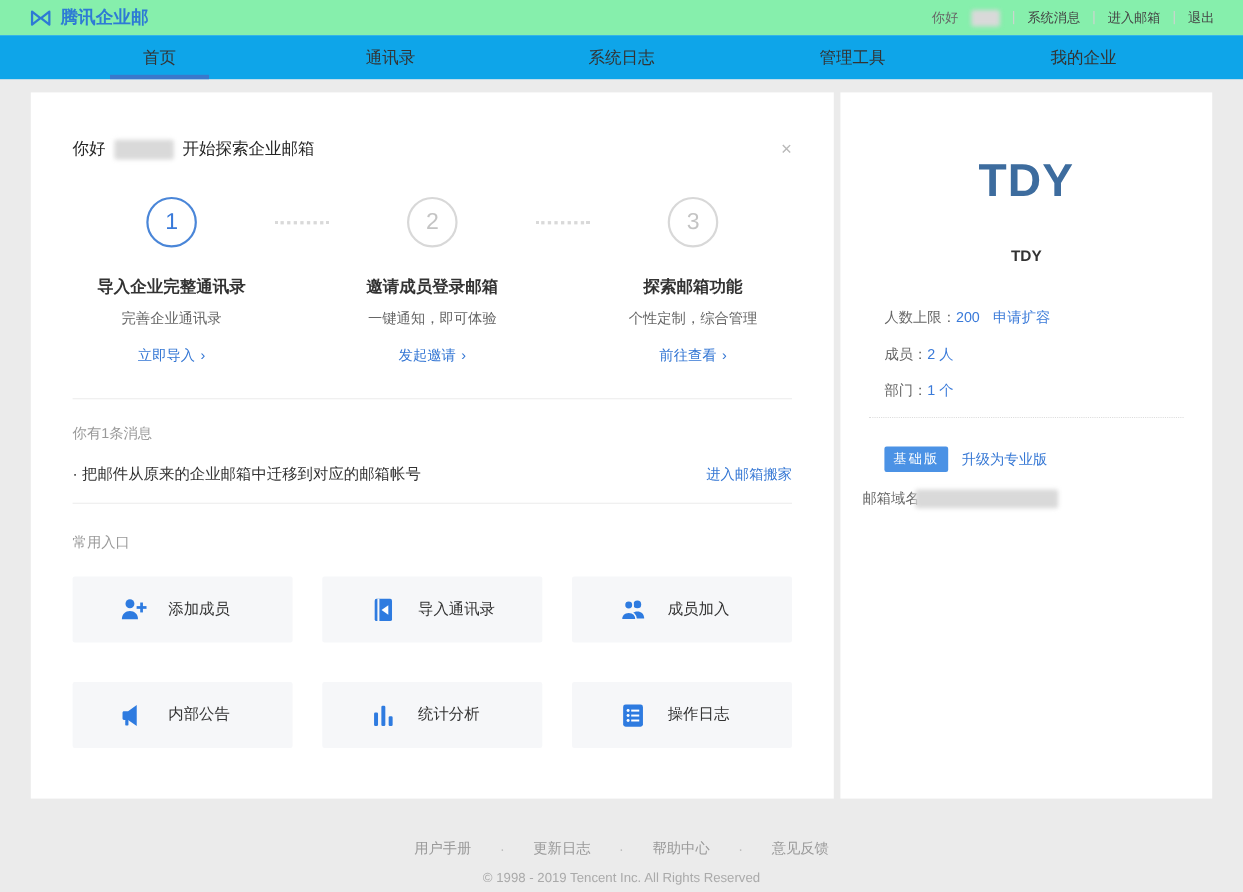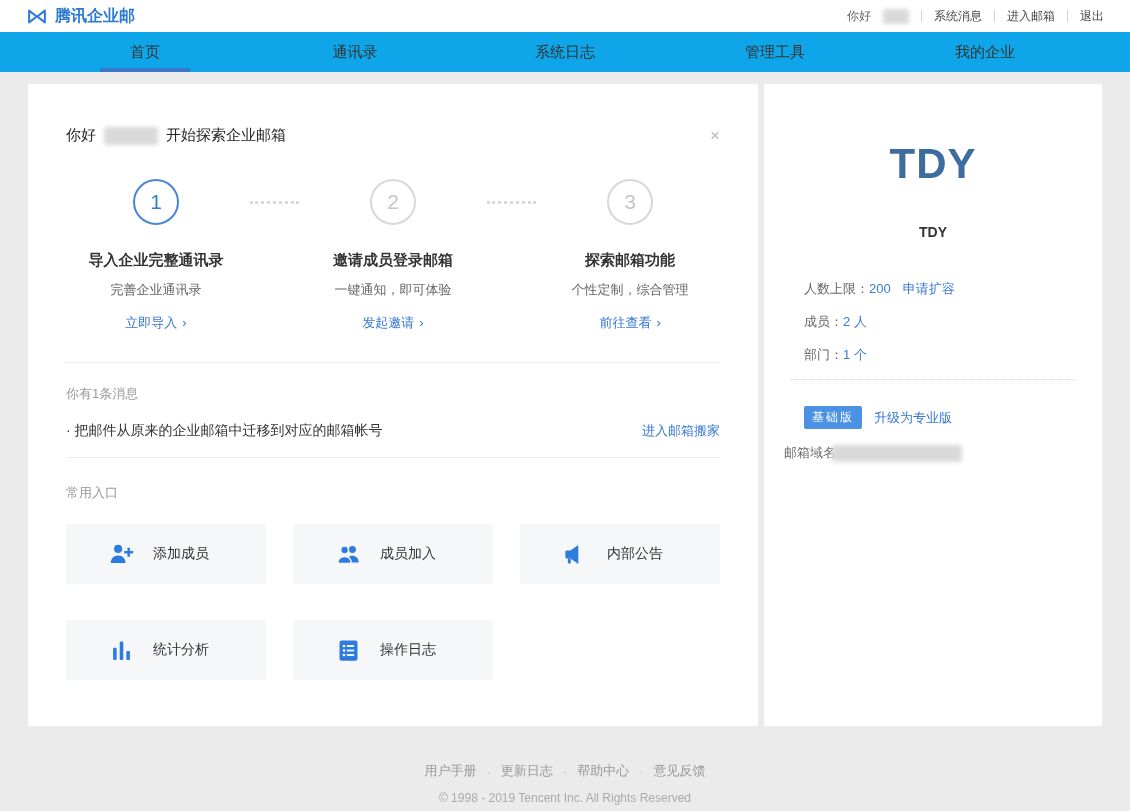--- a/index.html
+++ b/index.html
@@ -3,21 +3,21 @@
 <meta charset="utf-8">
 <style>
   * { margin:0; padding:0; box-sizing:border-box; }
   html,body { width:1130px; height:811px; }
   body {
     font-family:"Liberation Sans","DejaVu Sans",sans-serif;
     background:#ebebeb; color:#333; overflow:hidden;
   }
   
   .topbar {
-    height:32px; background:#ffffff; display:flex; align-items:center;
+    height:32px; background:#86efac; display:flex; align-items:center;
     justify-content:space-between; padding:0 26px; font-size:13px;
   }
   .brand { display:flex; align-items:center; gap:7px; color:#2d7ad5; font-size:16px; font-weight:bold; }
   .brand svg { display:block; }
   .topbar-right { display:flex; align-items:center; gap:12px; font-size:12px; color:#444; }
   .topbar-right a { color:#444; text-decoration:none; cursor:pointer; }
   .top-sep { width:1px; height:12px; background:#d2d2d2; display:inline-block; }
   .greet { color:#666; }
   .blur-box { background:#d9d9d9; filter:blur(2px); border-radius:2px; display:inline-block; }
   .blur-sm { width:26px; height:15px; }
@@ -85,21 +85,21 @@
     background:#4b92e5; color:#fff; font-size:12px; padding:3px 8px; border-radius:2px;
     letter-spacing:2px;
     text-align:right;
   }
   .upgrade-link { font-size:13px; color:#3577d4; cursor:pointer; }
   .domain-row { margin-top:15px; text-align:left; padding:0 20px; font-size:13px; color:#666;
     display:flex; align-items:center; }
   .blur-lg { width:130px; height:17px; margin-left:-4px; }
   
   .footer { margin-top:36px; text-align:center; }
-  .footer-links { font-size:13px; color:#999; display:flex; justify-content:center; align-items:center; gap:10px; }
+  .footer-links { font-size:13px; color:#999; display:flex; justify-content:center; align-items:center; gap:26px; }
   .footer-links a { color:#999; text-decoration:none; cursor:pointer; }
   .footer-dot { color:#bbb; }
   .copyright { margin-top:11px; font-size:12px; color:#aaa; }
 </style>
 </head>
 <body>
 
 <div class="topbar">
   <div class="brand">
     <span>
@@ -188,20 +188,30 @@
           <svg width="27" height="27" viewBox="0 0 24 24" fill="#2e7be0">
             <circle cx="9" cy="7" r="3.6"></circle>
             <path d="M2.5 19.5c0-4.2 2.9-6.6 6.5-6.6s6.5 2.4 6.5 6.6z"></path>
             <rect x="17.3" y="6" width="2.2" height="8"></rect>
             <rect x="14.4" y="8.9" width="8" height="2.2"></rect>
           </svg>
         </span>
         <span class="tile-label">添加成员</span>
       </div>
 
+      <div class="tile">
+        <span>
+          <svg width="27" height="27" viewBox="0 0 24 24" fill="#2e7be0">
+            <rect x="5" y="3" width="14" height="18" rx="1.5"></rect>
+            <rect x="7.2" y="3" width="1.6" height="18" fill="#f6f7f9"></rect>
+            <polygon points="10.5,12 16,8.2 16,15.8" fill="#fff"></polygon>
+          </svg>
+        </span>
+        <span class="tile-label">导入通讯录</span>
+      </div>
 
       <div class="tile">
         <span>
           <svg width="27" height="27" viewBox="0 0 24 24" fill="#2e7be0">
             <circle cx="15.5" cy="7.5" r="3.1"></circle>
             <path d="M10 19c0-3.8 2.5-5.8 5.5-5.8S21 15.2 21 19z"></path>
             <circle cx="8.5" cy="8" r="3.5" stroke="#f6f7f9" stroke-width="1.4"></circle>
             <path d="M2.5 20c0-4 2.7-6.2 6-6.2s6 2.2 6 6.2z" stroke="#f6f7f9" stroke-width="1.4"></path>
           </svg>
         </span>

